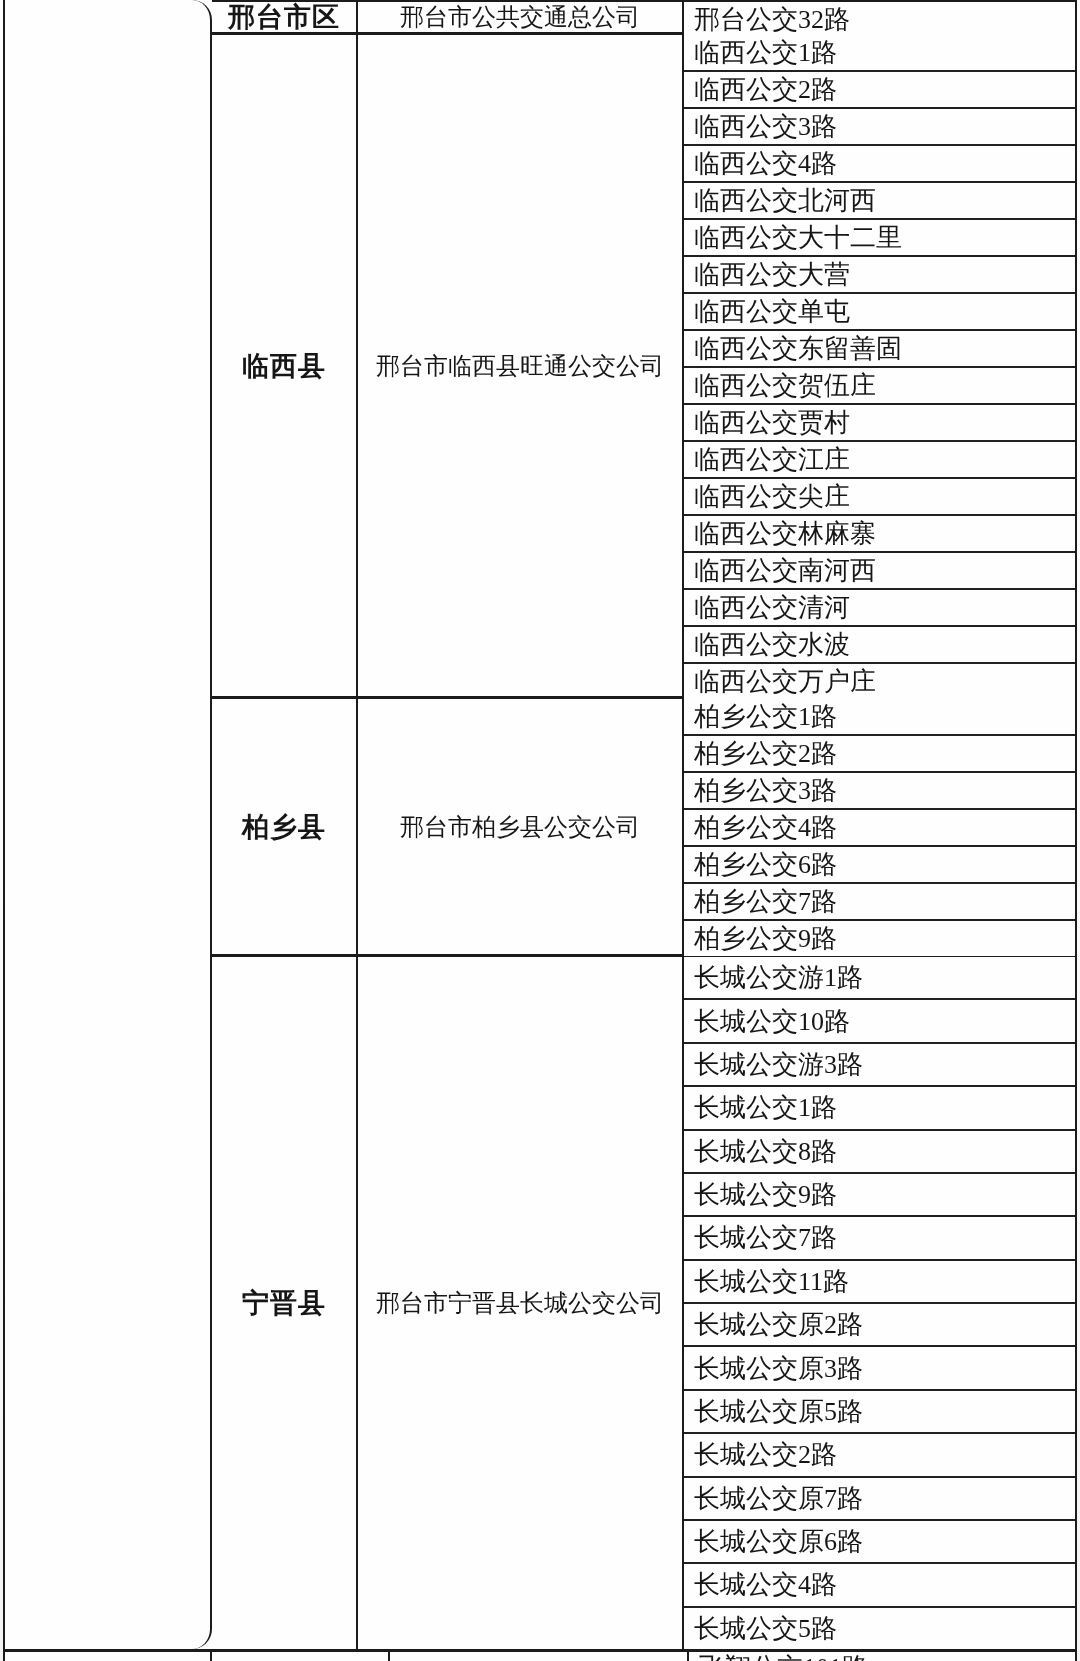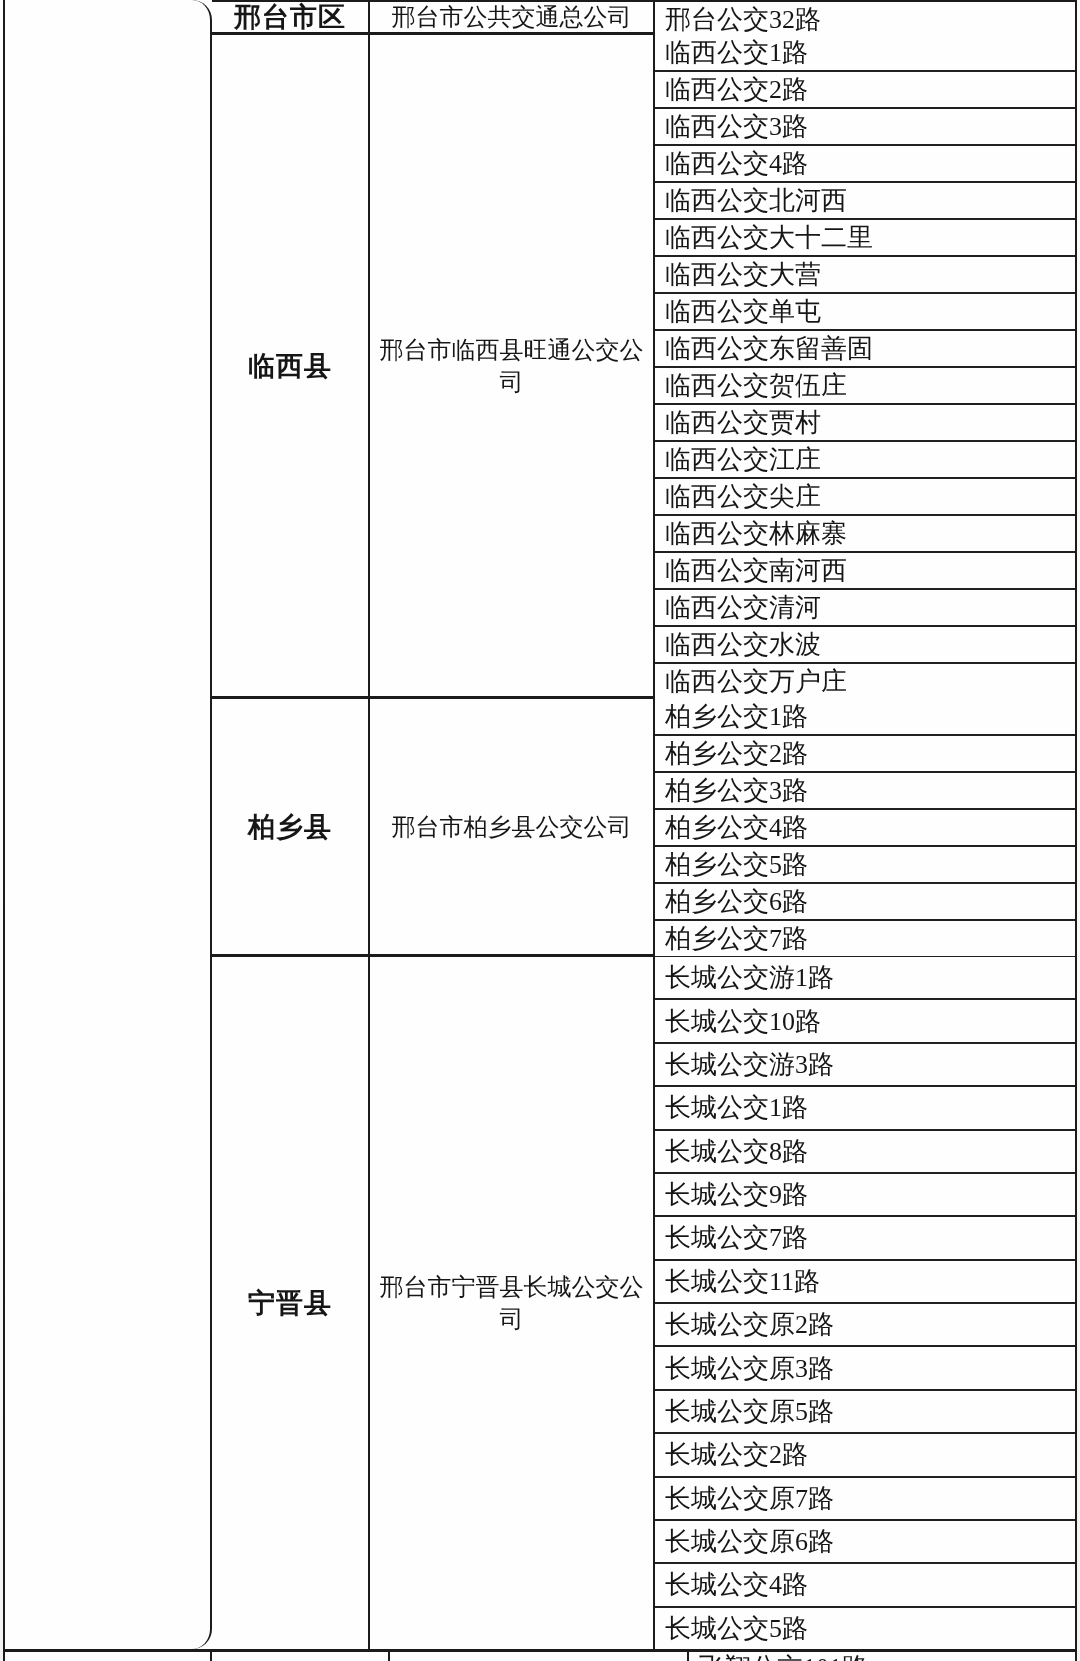--- a/index.html
+++ b/index.html
@@ -48,37 +48,37 @@
     display: flex; flex-direction: column;
     border-top: 2px solid #1b1b1b;
     box-sizing: border-box;
   }
   .section {
     display: flex;
     box-sizing: border-box;
   }
   .section.has-sep { border-bottom: 3px solid #1b1b1b; }
   .county-cell {
-    width: 158px;
+    width: 146px;
     border-right: 2px solid #1b1b1b;
     box-sizing: border-box;
     display: flex; align-items: center; justify-content: center;
   }
   .county-label {
     font-family: "Liberation Sans", "DejaVu Sans", sans-serif;
     font-weight: bold;
     font-size: 27px;
     letter-spacing: 1px;
   }
   .company-cell {
-    width: 285px;
+    width: 326px;
     border-right: 2px solid #1b1b1b;
     box-sizing: border-box;
     display: flex; align-items: center; justify-content: center;
-    text-align: center;
+    text-align: left;
   }
   .company-label { font-size: 24px; padding: 0 6px; }
   .routes-cell {
     flex: 1;
     display: flex; flex-direction: column;
   }
   .route-row {
     flex: 1;
     display: flex; align-items: center;
     padding-left: 10px;
@@ -167,21 +167,20 @@
               <div class="county-label">柏乡县</div>
             </div>
             <div class="company-cell">
               <div class="company-label">邢台市柏乡县公交公司</div>
             </div>
             <div class="routes-cell">
               <div class="route-row">柏乡公交1路</div>
               <div class="route-row">柏乡公交2路</div>
               <div class="route-row">柏乡公交3路</div>
               <div class="route-row">柏乡公交4路</div>
-              <div class="route-row">柏乡公交5路</div>
               <div class="route-row">柏乡公交6路</div>
               <div class="route-row">柏乡公交7路</div>
               <div class="route-row">柏乡公交9路</div>
             </div>
           </div>
           <div class="section" style="height: 697px;">
             <div class="county-cell">
               <div class="county-label">宁晋县</div>
             </div>
             <div class="company-cell">

